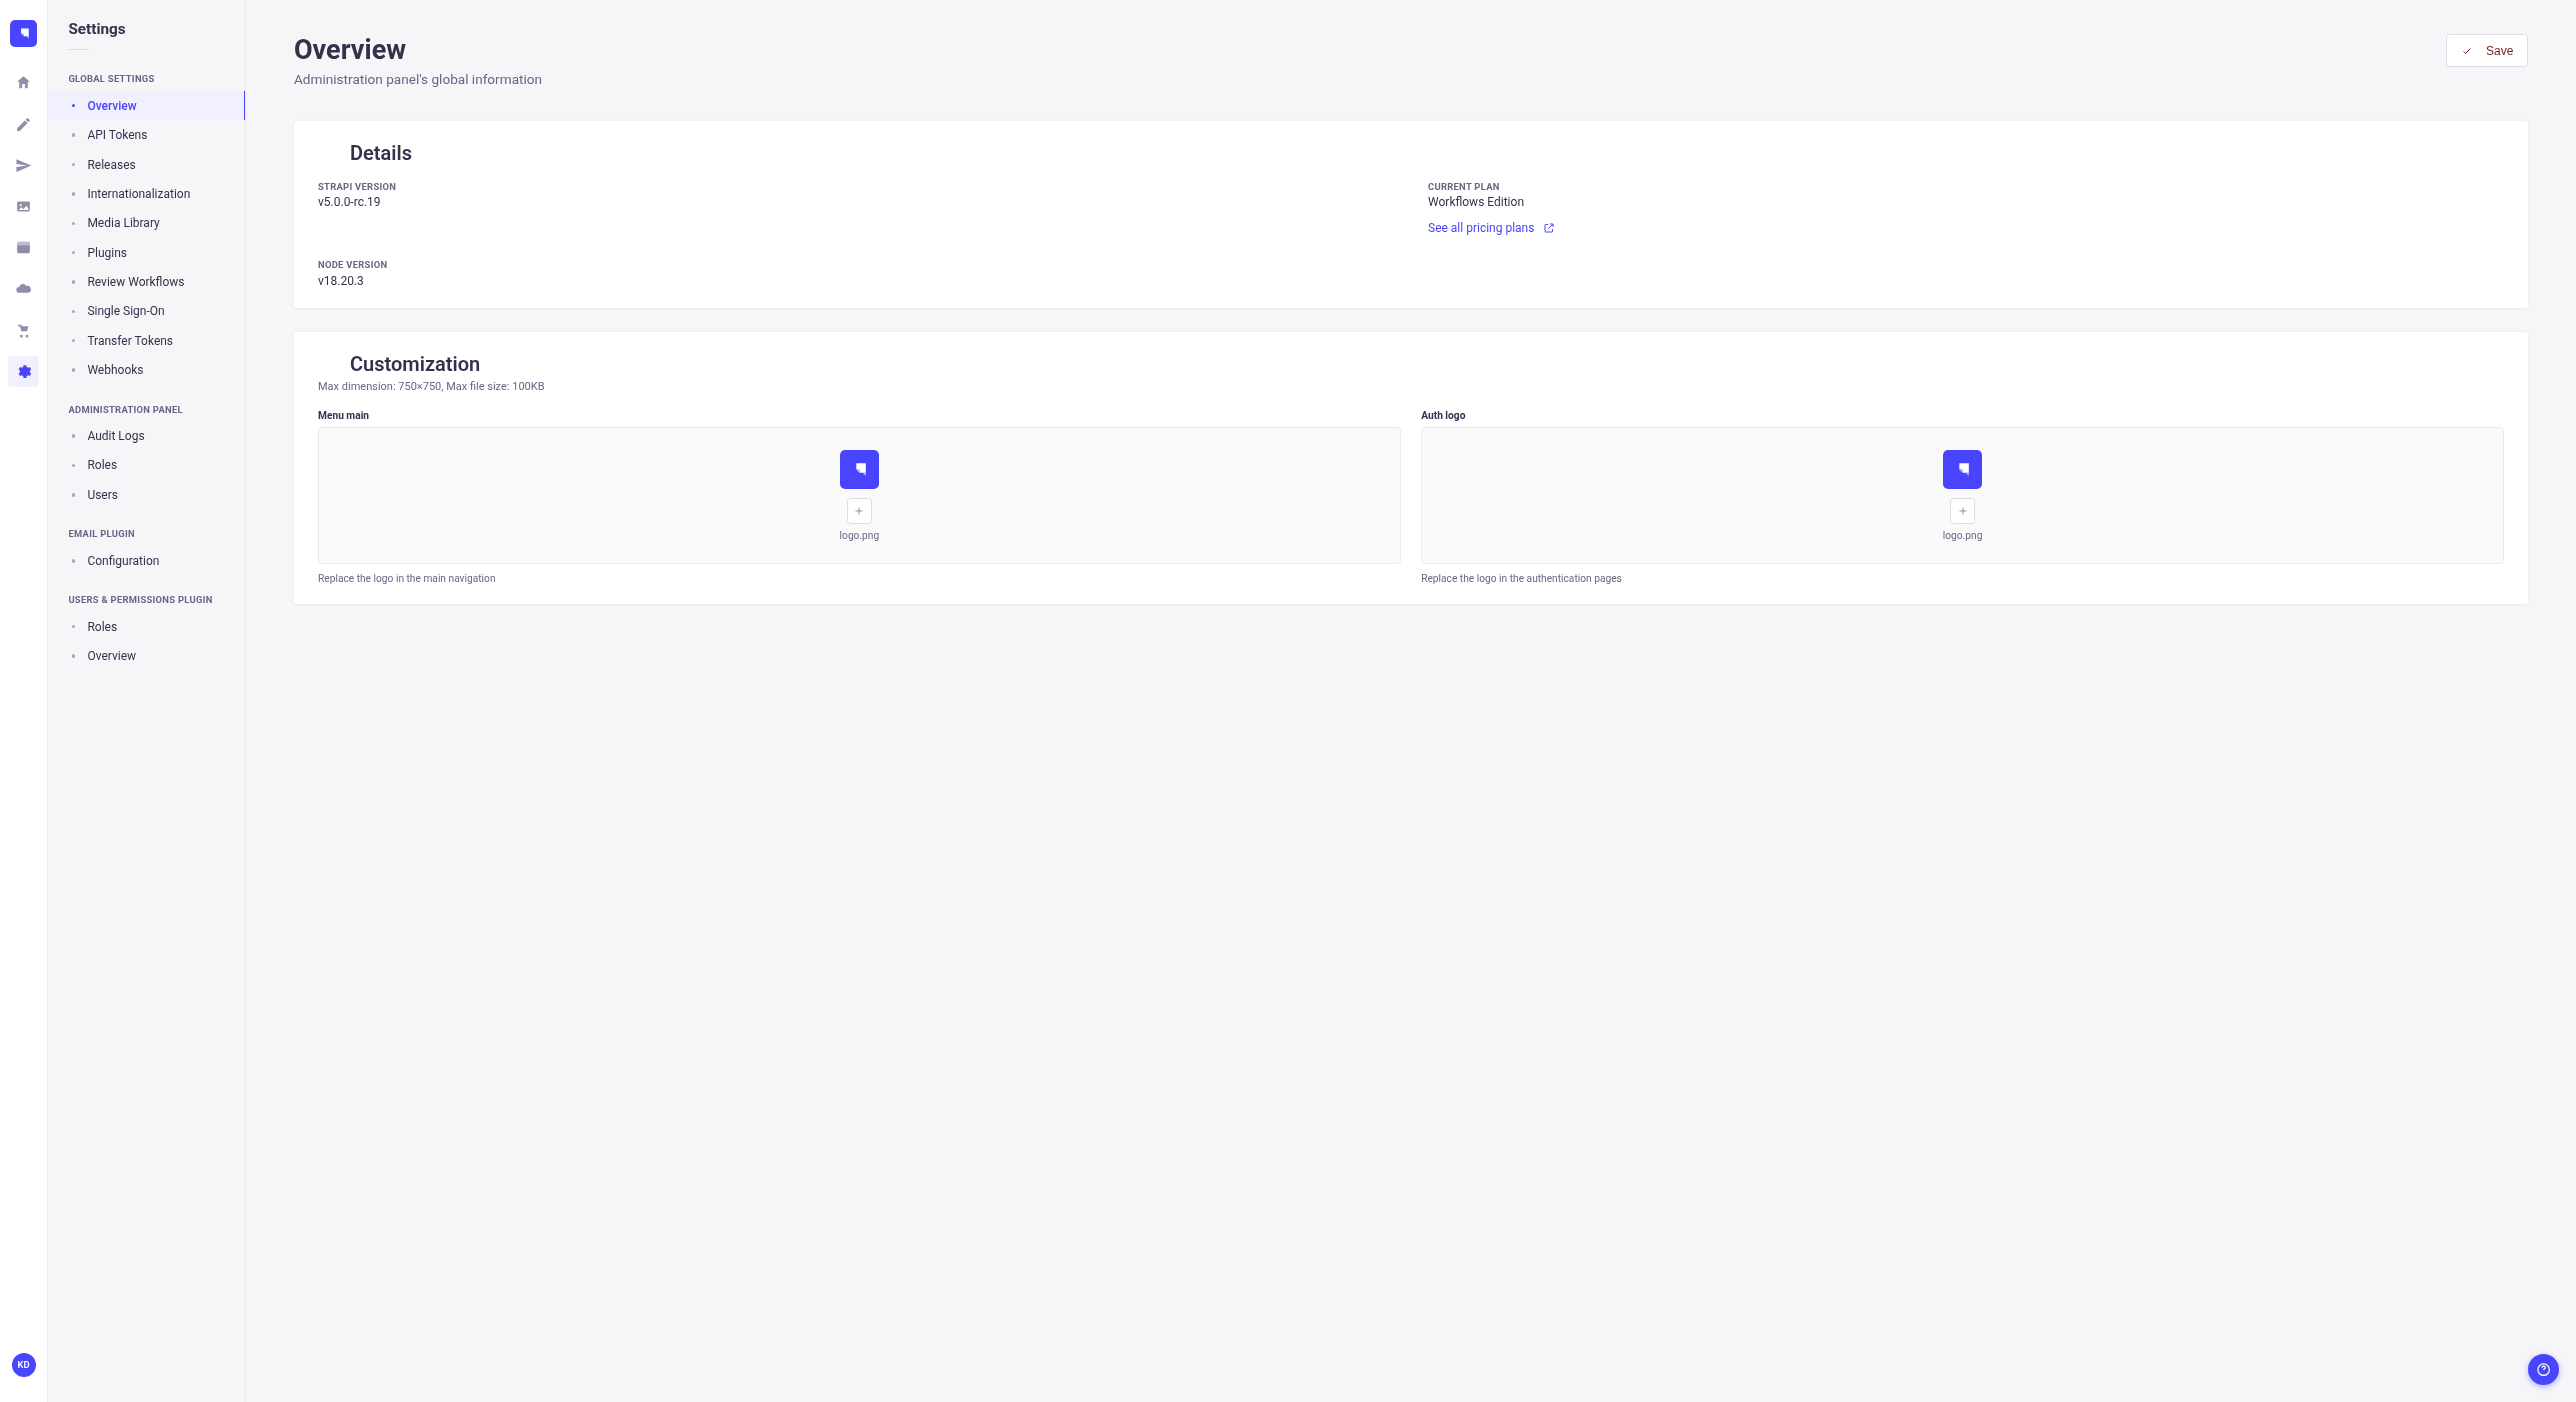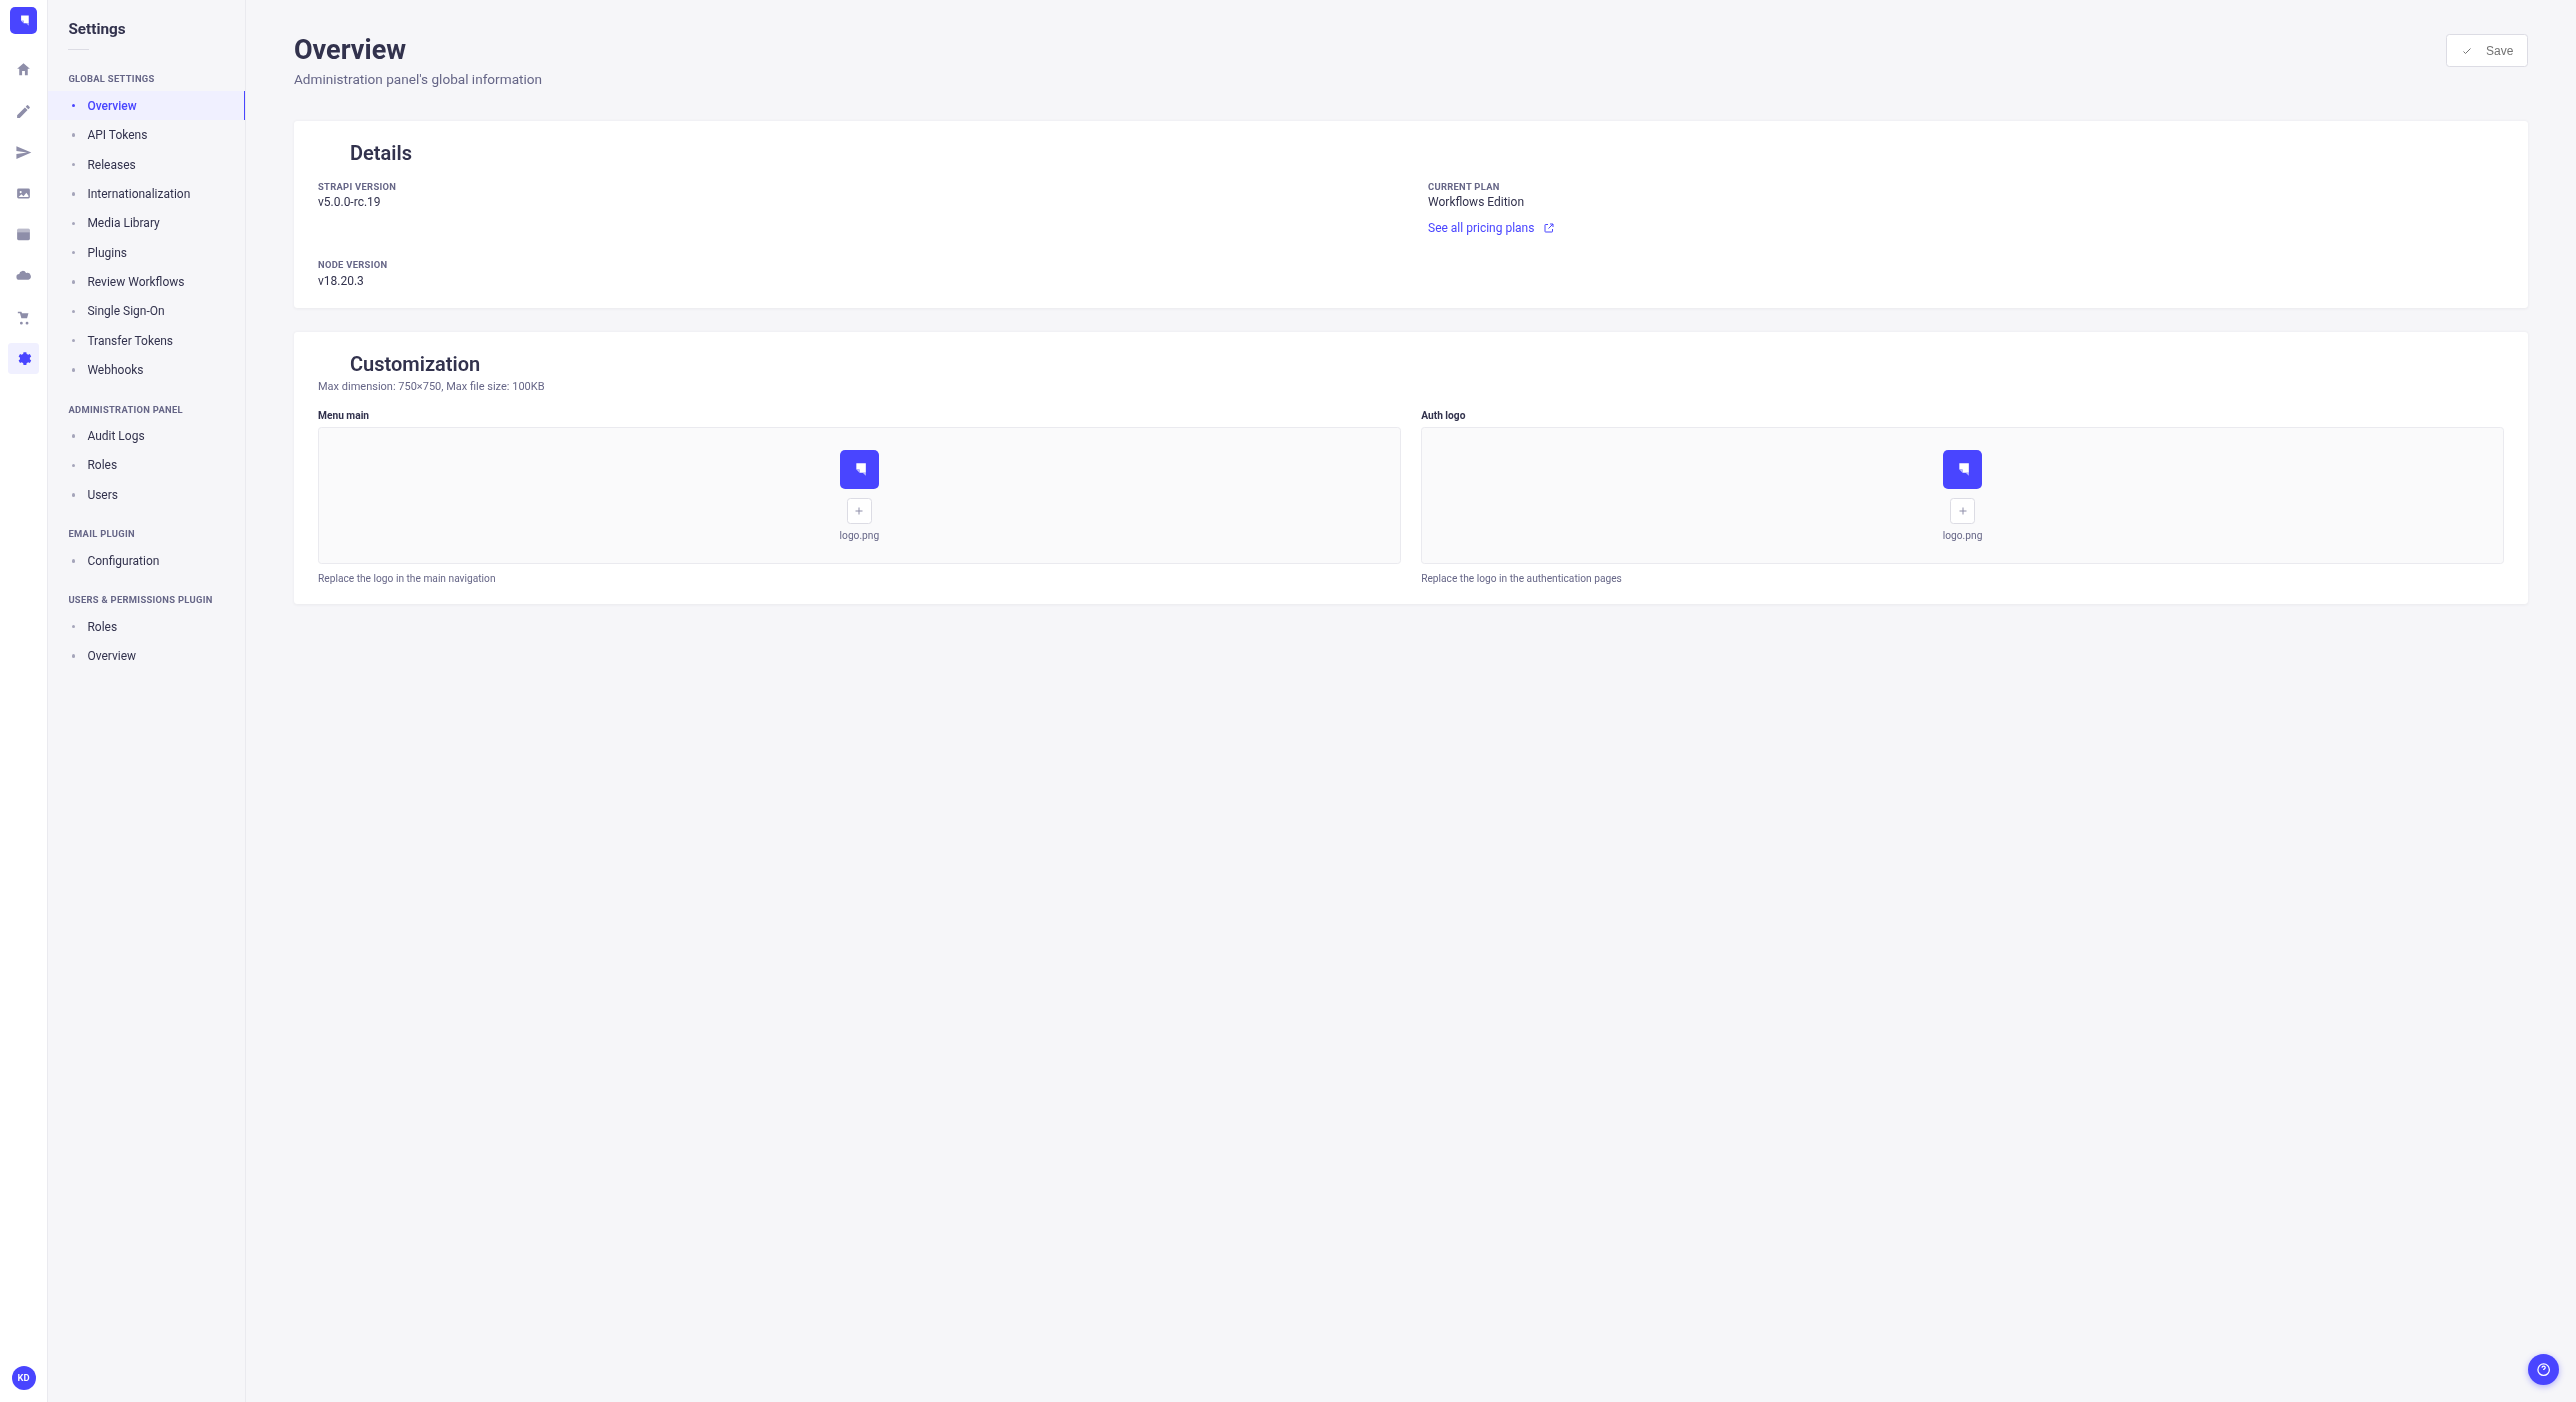--- a/index.html
+++ b/index.html
@@ -12,21 +12,21 @@
 .app { display: flex; height: 100vh; }
 
 
 .icon-rail {
   width: 48px;
   background: #fff;
   border-right: 0.9px solid #eaeaef;
   display: flex;
   flex-direction: column;
   align-items: center;
-  padding: 7px 0;
+  padding: 20px 0;
 }
 .icon-rail .logo {
   width: 27px; height: 27px;
   background: #4945ff;
   border-radius: 5.1px;
   display: flex; align-items: center; justify-content: center;
   margin-bottom: 15.3px;
 }
 .icon-rail .logo svg { width: 15.3px; height: 15.3px; }
 .icon-rail .rail-item {
@@ -126,21 +126,21 @@
 .page-header .subtitle {
   color: #666687;
   font-size: 13.6px;
 }
 .save-btn {
   display: flex;
   align-items: center;
   gap: 13px;
   background: #fff;
   border: 0.9px solid #dcdce4;
-  color: #737373;
+  color: #7f1d1d;
   padding: 8.5px 13.6px;
   border-radius: 3.4px;
   font-size: 12px;
   cursor: pointer;
 }
 .save-btn svg { width: 12px; height: 12px; }
 
 .card {
   background: #fff;
   border-radius: 3.4px;

